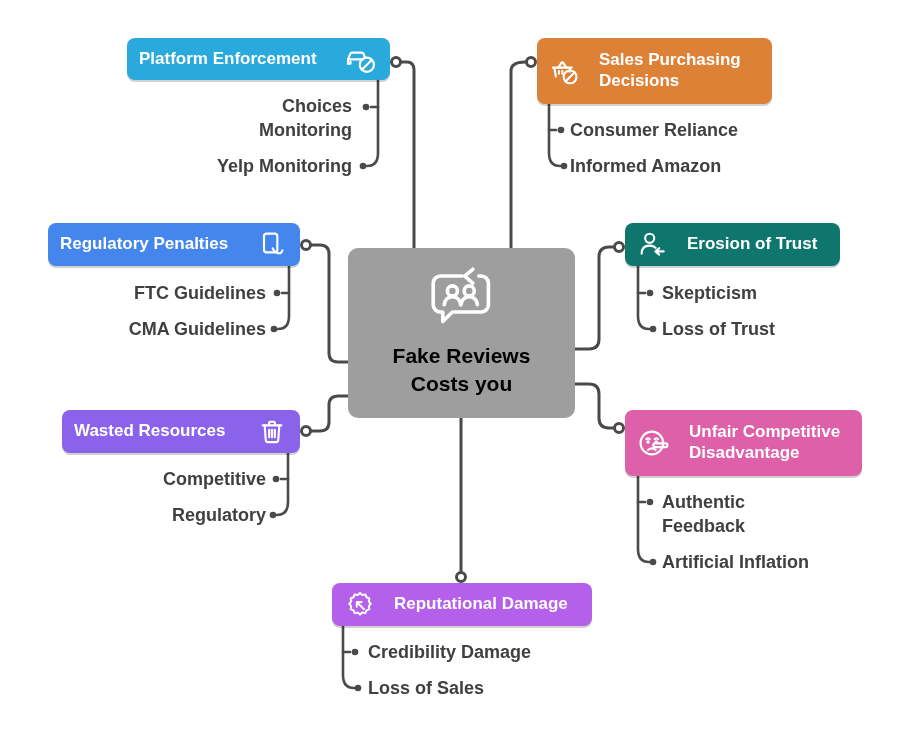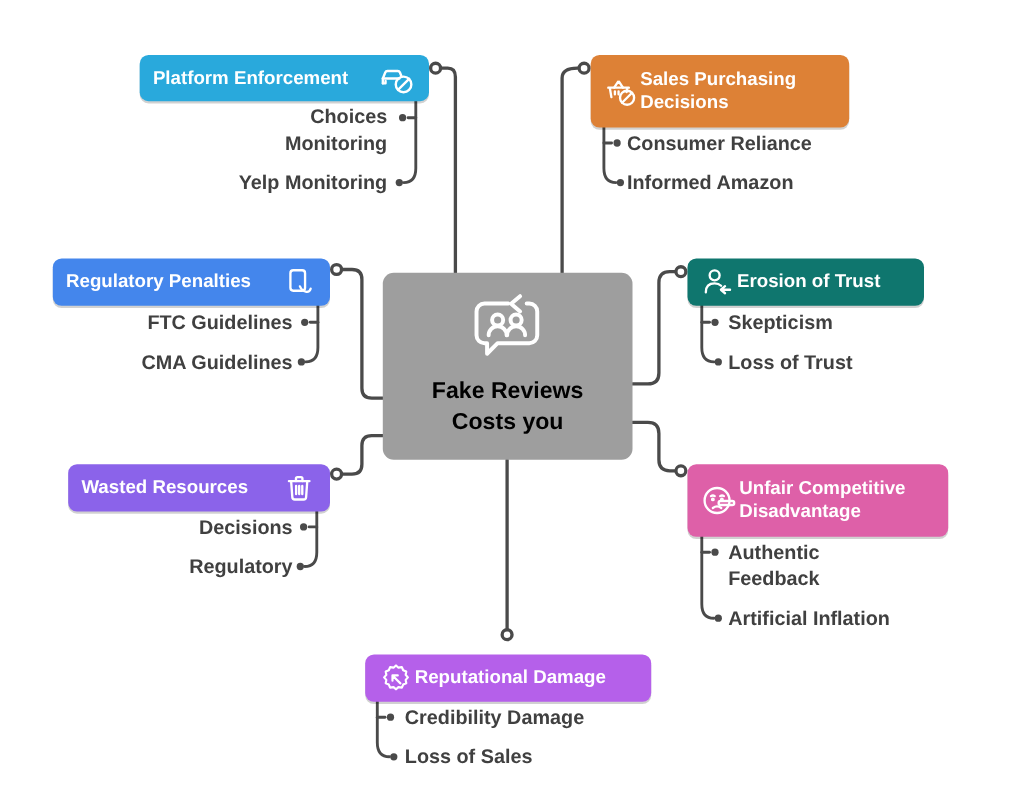--- a/index.html
+++ b/index.html
@@ -3,23 +3,23 @@
 <meta charset="utf-8">
 <style>
   html,body{margin:0;padding:0;background:#ffffff;}
   body{font-family:"Liberation Sans","DejaVu Sans",sans-serif;}
   .canvas{position:relative;width:924px;height:734px;background:#ffffff;overflow:hidden;}
   svg.wires{position:absolute;left:0;top:0;width:924px;height:734px;}
   .wire{stroke:#4a4a4a;stroke-width:3;fill:none;stroke-linecap:round;}
   .subwire{stroke:#4a4a4a;stroke-width:2.6;fill:none;stroke-linecap:round;}
   .ring{fill:#ffffff;stroke:#4a4a4a;stroke-width:3;}
   .dot{fill:#4a4a4a;}
-  .node{position:absolute;display:flex;align-items:center;gap:1px;border-radius:8px;
+  .node{position:absolute;display:flex;align-items:center;gap:18px;border-radius:8px;
         padding:0 12px;box-sizing:border-box;color:#ffffff;font-weight:700;font-size:17px;
-        line-height:1.22;box-shadow:0 2px 0 rgba(0,0,0,0.18);cursor:pointer;margin-top:12px;}
+        line-height:1.22;box-shadow:0 2px 0 rgba(0,0,0,0.18);cursor:pointer;}
   .node .lbl{flex:1;}
   .node .lbl.right{text-align:left;}
   .c-cyan{background:#29a9dc;}
   .c-orange{background:#dd8136;}
   .c-blue{background:#4486ec;}
   .c-red{background:#0f766e;}
   .c-purple{background:#8b63ea;}
   .c-pink{background:#de60a8;}
   .c-violet{background:#b560ea;}
   .c-gray{background:#9e9e9e;}
@@ -167,21 +167,21 @@
     <span class="lbl">Wasted Resources</span>
     <span class="icon">
       <svg width="32" height="32" viewBox="0 0 24 24" stroke="#ffffff" stroke-width="1.6" fill="none" stroke-linecap="round" stroke-linejoin="round">
         <path d="M5,7 H19"></path>
         <path d="M9.8,7 V5.3 q0,-1 1,-1 h2.4 q1,0 1,1 V7"></path>
         <path d="M6.5,7 l0.8,11 q0.1,1.6 1.7,1.6 h6 q1.6,0 1.7,-1.6 L17.5,7"></path>
         <path d="M9.9,10.3 v5.6 M12,10.3 v5.6 M14.1,10.3 v5.6"></path>
       </svg>
     </span>
   </div>
-  <div class="sub r" style="left:126px;top:467px;width:140px;">Decisions</div>
+  <div class="sub r" style="left:126px;top:467px;width:140px;">Competitive</div>
   <div class="sub r" style="left:126px;top:503px;width:140px;">Regulatory</div>
 
   <div class="node c-pink" style="left:625px;top:410px;width:237px;height:66px;">
     <span class="icon">
       <svg width="34" height="34" viewBox="0 0 24 24" stroke="#ffffff" stroke-width="1.5" fill="none" stroke-linecap="round" stroke-linejoin="round">
         <circle cx="10.5" cy="12" r="8"></circle>
         <path d="M6.6,9.2 q1.2,-0.9 2.4,0 M12.5,9.2 q1.2,-0.9 2.4,0"></path>
         <circle cx="7.8" cy="11.3" r="0.5" fill="#ffffff"></circle>
         <circle cx="13.6" cy="11.3" r="0.5" fill="#ffffff"></circle>
         <path d="M7.8,16.8 q2.7,-2 5.4,0"></path>

